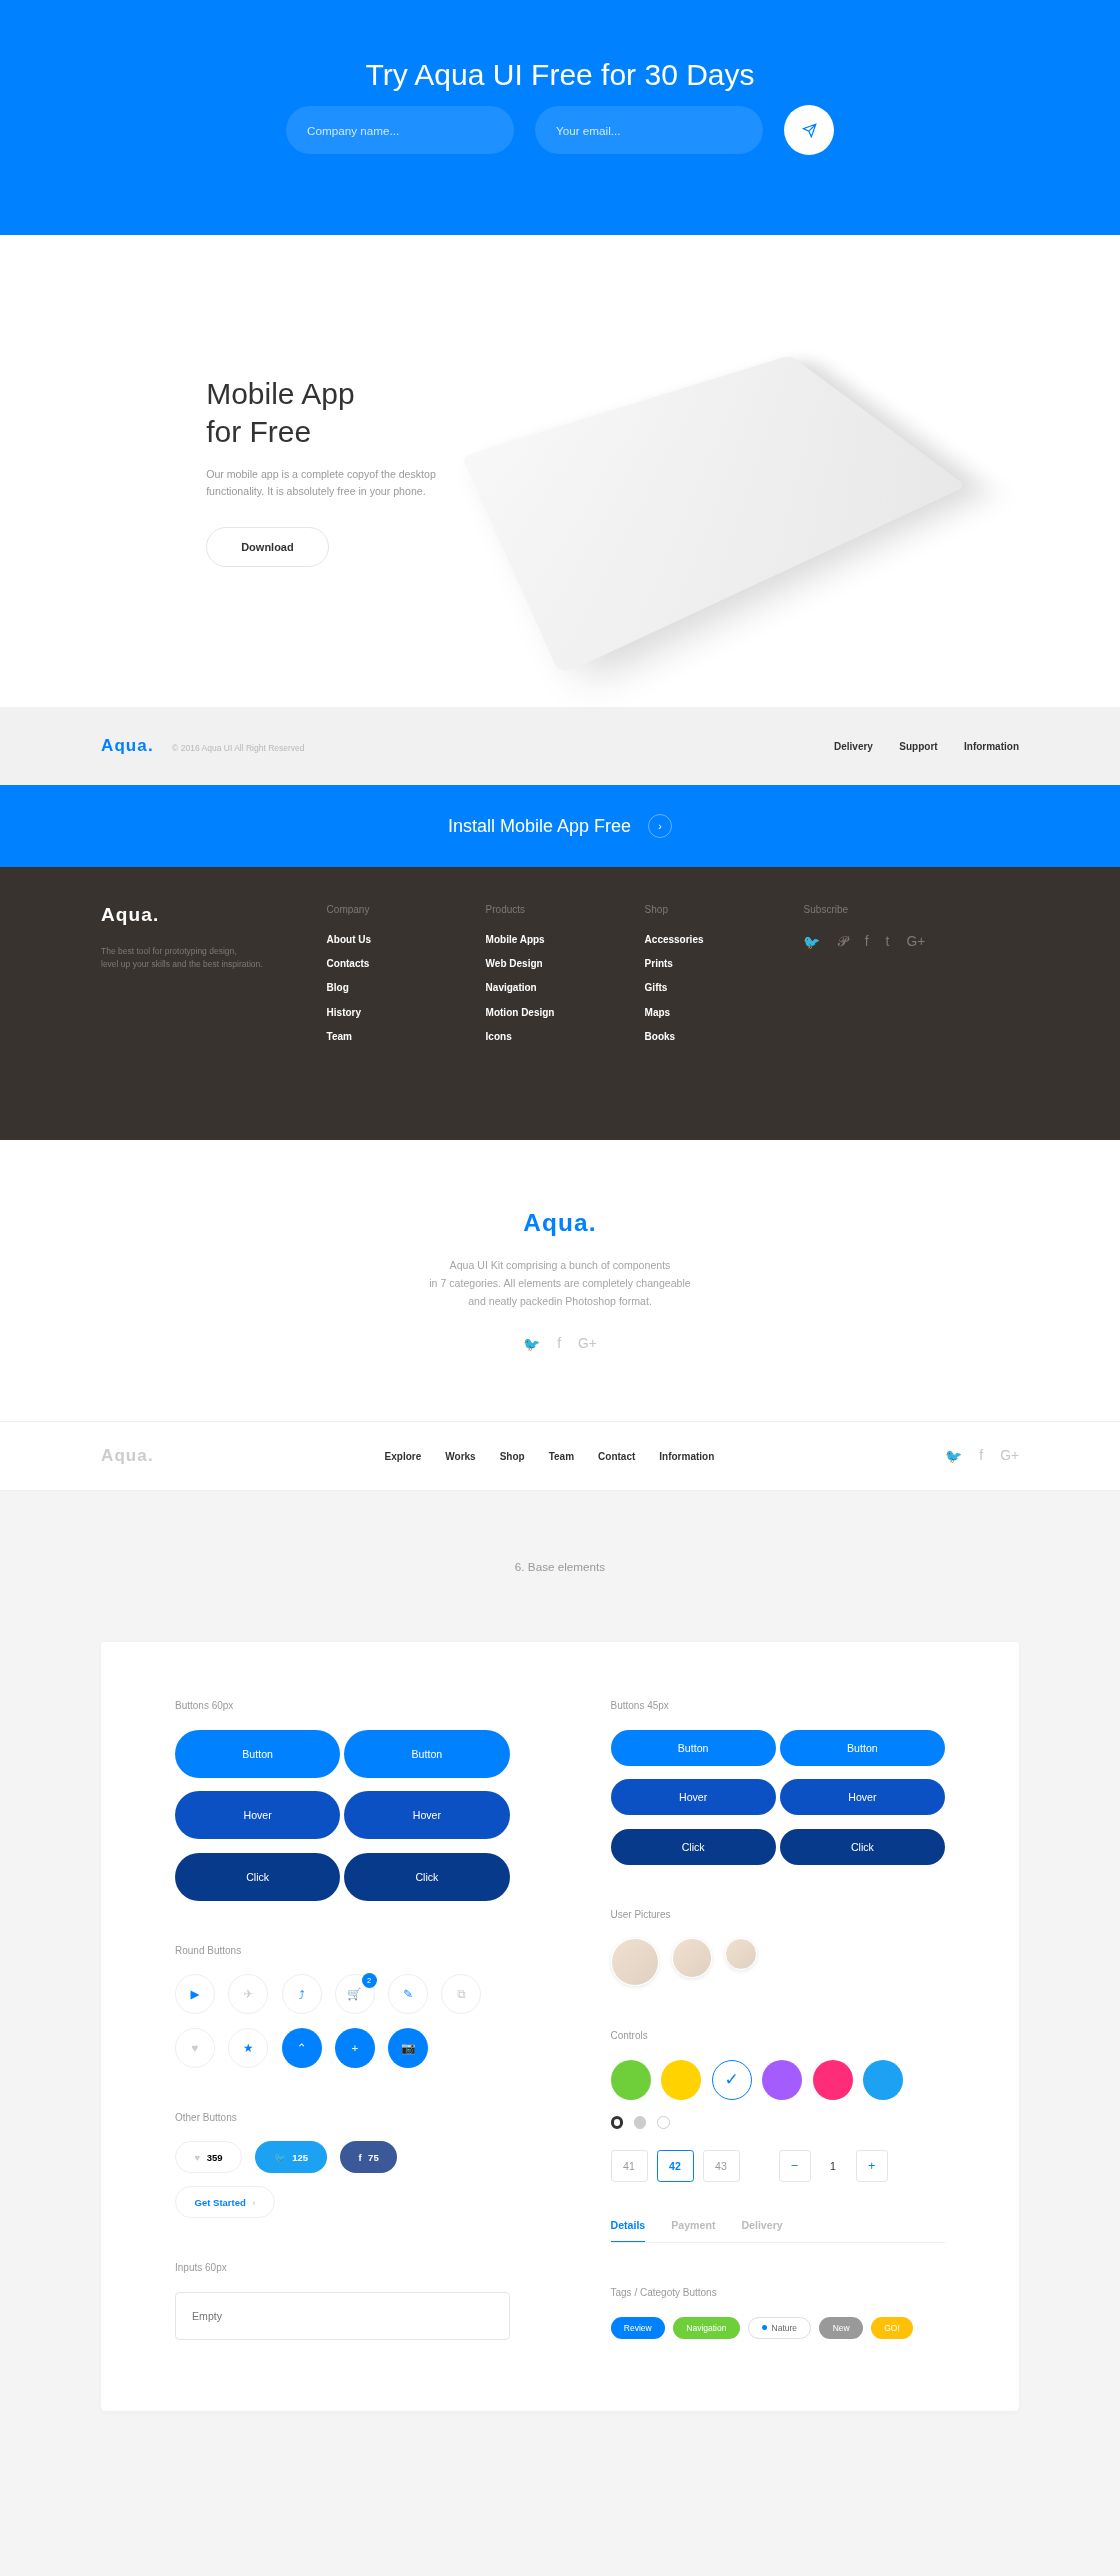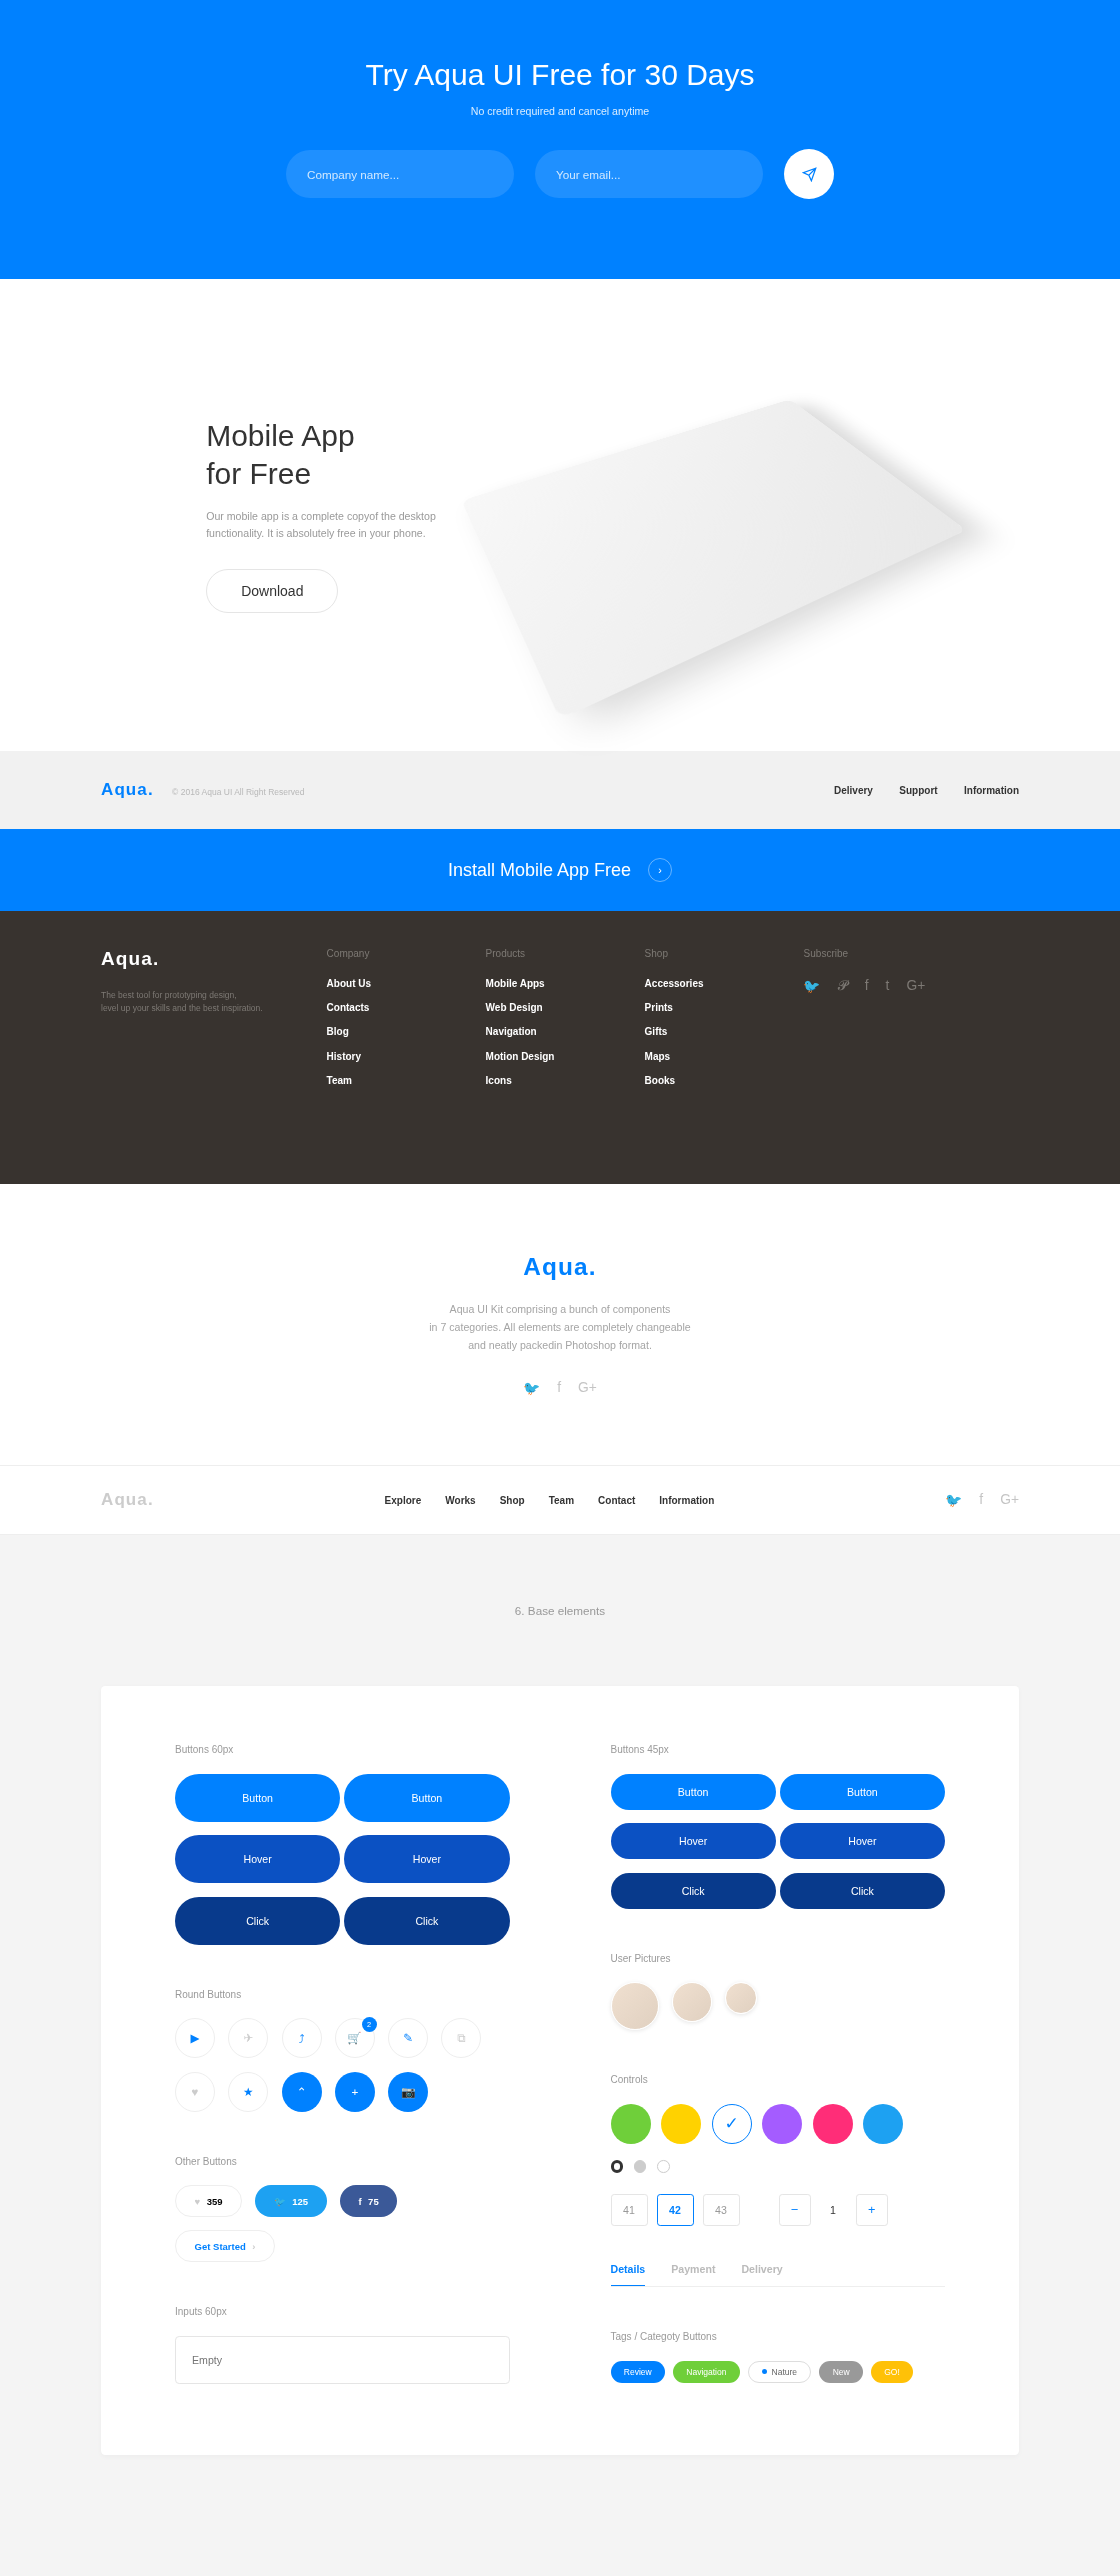--- a/index.html
+++ b/index.html
@@ -12,21 +12,21 @@
 .hero p{font-size:10.6px;opacity:.85;margin-bottom:32px}
 .hero-form{display:flex;justify-content:center;gap:21px;align-items:center}
 .hero-form input{width:228px;height:48px;border-radius:24px;border:none;background:rgba(255,255,255,.12);color:#fff;padding:0 21px;font-size:11.7px}
 .hero-form input::placeholder{color:#fff;opacity:.8}
 .submit-round{width:50px;height:50px;border-radius:50%;background:#fff;border:none;display:flex;align-items:center;justify-content:center;cursor:pointer}
 
 
 .mobile{background:#fff;padding:90px 0;display:flex;justify-content:center;gap:64px;align-items:center}
 .mobile-text h2{font-size:30px;font-weight:300;line-height:1.25;margin-bottom:16px}
 .mobile-text p{color:#9a9a9a;font-size:10.6px;line-height:1.6;margin-bottom:26.5px}
-.download-btn{display:inline-block;border:0.5px solid #e5e5e5;border-radius:24px;padding:13.3px 34px;font-size:14px;font-weight:400}
+.download-btn{display:inline-block;border:0.5px solid #e5e5e5;border-radius:24px;padding:13.3px 34px;font-size:11px;font-weight:700}
 .phone{width:414px;height:292px;background:linear-gradient(135deg,#f8f8f8,#e8e8e8);border-radius:10.6px;position:relative;transform:perspective(636px) rotateX(50deg) rotateZ(-30deg);box-shadow:16px 16px 32px rgba(0,0,0,.15)}
 
 
 .footer-sm{background:#f1f1f1;padding:29px 101px;display:flex;justify-content:space-between;align-items:center}
 .logo{font-size:17px;font-weight:700;color:#0081ff;letter-spacing:1.1px}
 .logo-grey{color:#ccc}
 .footer-sm .copy{color:#b8b8b8;font-size:8.5px;margin-left:16px}
 .footer-sm nav a{margin-left:24px;font-weight:600;font-size:10px}
 
 
@@ -115,21 +115,20 @@
 .tags{display:flex;gap:8px;margin-top:16px;flex-wrap:wrap}
 .tag{height:22px;border-radius:11px;padding:0 13.3px;display:flex;align-items:center;font-size:8.5px;color:#fff;gap:4.2px}
 .tag.outline{background:#fff;border:0.5px solid #ddd;color:#666}
 .tag .dot{width:5.3px;height:5.3px;border-radius:50%}
 </style>
 </head>
 <body>
 
 <section class="hero">
   <h1>Try Aqua UI Free for 30 Days</h1>
-  <p>No credit required and cancel anytime</p>
   <div class="hero-form">
     <input placeholder="Company name..." style="">
     <input placeholder="Your email..." style="">
     <button class="submit-round">
       <svg width="15" height="15" viewBox="0 0 24 24" fill="none" stroke="#0081ff" stroke-width="2">
           <path d="M22 2L11 13M22 2l-7 20-4-9-9-4 20-7z"></path>
         </svg>
     </button>
   </div>
 </section>

